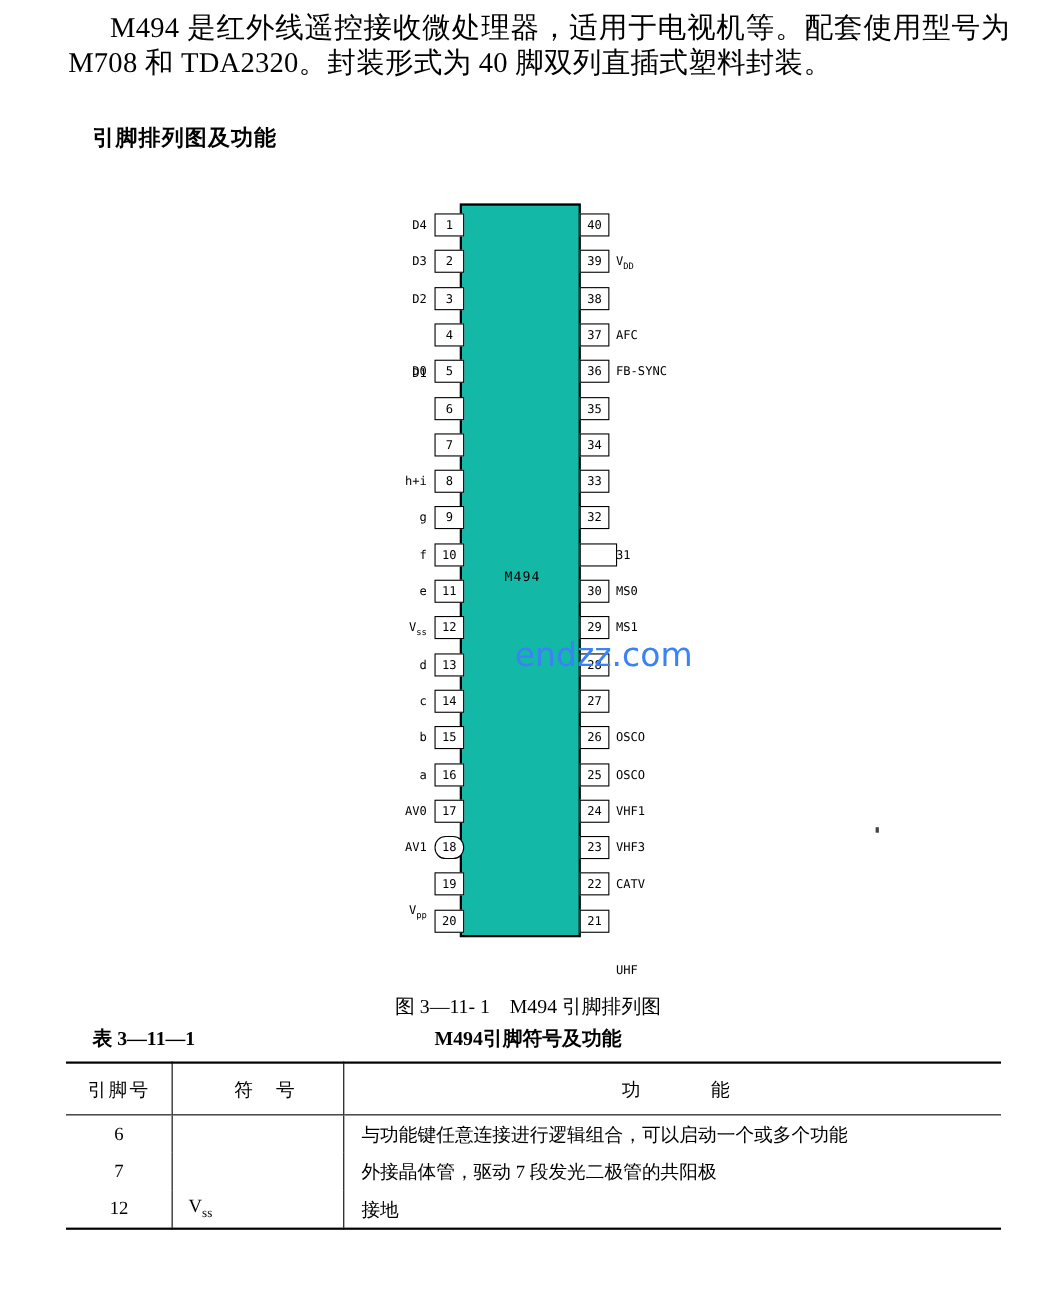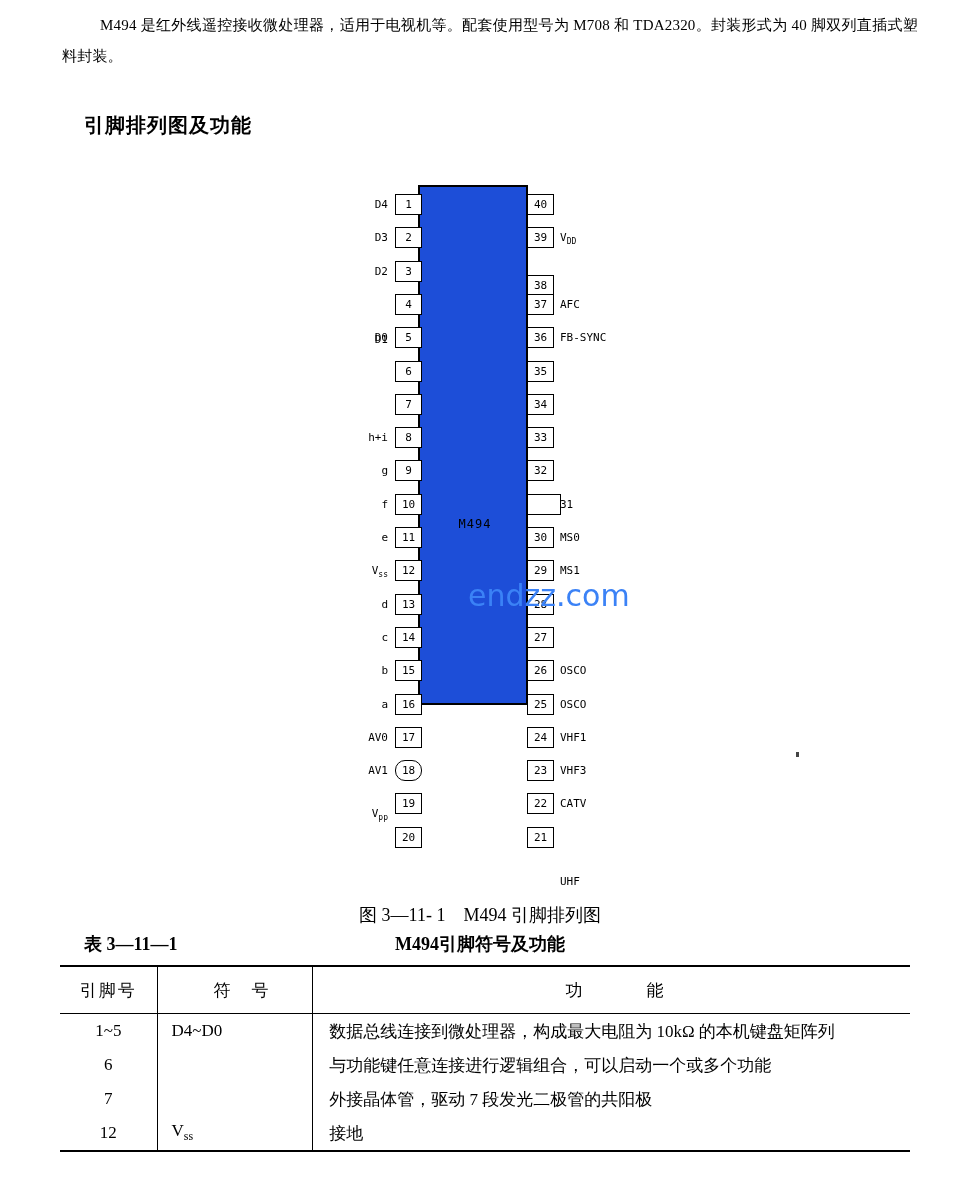--- a/index.html
+++ b/index.html
@@ -15,21 +15,21 @@
     color: #000000;
     overflow: hidden;
   }
 
   
   #intro-paragraph {
     position: absolute;
     left: 62px;
     top: 10px;
     width: 856px;
-    font-size: 15px;
+    font-size: 26px;
     line-height: 31px;
     text-align: justify;
     text-indent: 38px;
     letter-spacing: 0.2px;
   }
 
   
   #section-heading {
     position: absolute;
     left: 84px;
@@ -54,24 +54,24 @@
     left: 340px;
     top: 180px;
     width: 300px;
     height: 690px;
   }
   .chip-body {
     position: absolute;
     left: 78px;
     top: 5px;
     width: 110px;
-    height: 520px;
+    height: 667px;
     border: 2px solid #000;
     box-sizing: border-box;
-    background: #1d4ed8;
+    background: #14b8a6;
   }
   .chip-body-label {
     position: absolute;
     left: 0;
     top: 330px;
     width: 110px;
     text-align: center;
     font-size: 12px;
     font-family: "DejaVu Sans Mono", "Liberation Mono", monospace;
     letter-spacing: 1px;
@@ -249,26 +249,26 @@
         <div class="pin-label left" style="top: 446.9px;">c</div>
         <div class="pin-box left" style="top: 480.2px;">15</div>
         <div class="pin-label left" style="top: 480.2px;">b</div>
         <div class="pin-box left" style="top: 513.5px;">16</div>
         <div class="pin-label left" style="top: 513.5px;">a</div>
         <div class="pin-box left" style="top: 546.8px;">17</div>
         <div class="pin-label left" style="top: 546.8px;">AV0</div>
         <div class="pin-box left" style="top: 580.1px; border-radius: 10px;">18</div>
         <div class="pin-label left" style="top: 580.1px;">AV1</div>
         <div class="pin-box left" style="top: 613.4px;">19</div>
-        <div class="pin-label left" style="top: 623px;">V<sub>pp</sub></div>
+        <div class="pin-label left" style="top: 637px;">V<sub>pp</sub></div>
         <div class="pin-box left" style="top: 646.7px;">20</div>
         <div class="pin-box right" style="top: 14px;">40</div>
         <div class="pin-box right" style="top: 47.3px;">39</div>
         <div class="pin-label right" style="top: 47.3px;">V<sub>DD</sub></div>
-        <div class="pin-box right" style="top: 80.6px; margin-top: 14px;">38</div>
+        <div class="pin-box right" style="top: 80.6px;">38</div>
         <div class="pin-box right" style="top: 113.9px;">37</div>
         <div class="pin-label right" style="top: 113.9px;">AFC</div>
         <div class="pin-box right" style="top: 147.2px;">36</div>
         <div class="pin-label right" style="top: 147.2px;">FB-SYNC</div>
         <div class="pin-box right" style="top: 180.5px;">35</div>
         <div class="pin-box right" style="top: 213.8px;">34</div>
         <div class="pin-box right" style="top: 247.1px;">33</div>
         <div class="pin-box right" style="top: 280.4px;">32</div>
         <div class="pin-box right" style="top: 313.7px; padding-left: 32px;">31</div>
         <div class="pin-box right" style="top: 347px;">30</div>
@@ -304,25 +304,20 @@
 <table id="pin-function-table">
   <thead>
     <tr>
       <th class="col-pin" style="text-align: center;"><span class="hdr-pin">引脚号</span></th>
       <th class="col-sym" style="text-align: center;"><span class="hdr-sym">符　号</span></th>
       <th class="col-func" style="text-align: center;"><span class="hdr-func">功　　能</span></th>
     </tr>
   </thead>
   <tbody id="table-body">
       <tr>
-        <td class="col-pin">1~5</td>
-        <td class="col-sym">D4~D0</td>
-        <td class="col-func">数据总线连接到微处理器，构成最大电阻为 10kΩ 的本机键盘矩阵列</td>
-      </tr>
-      <tr>
         <td class="col-pin">6</td>
         <td class="col-sym"></td>
         <td class="col-func">与功能键任意连接进行逻辑组合，可以启动一个或多个功能</td>
       </tr>
       <tr>
         <td class="col-pin">7</td>
         <td class="col-sym"></td>
         <td class="col-func">外接晶体管，驱动 7 段发光二极管的共阳极</td>
       </tr>
       <tr>

